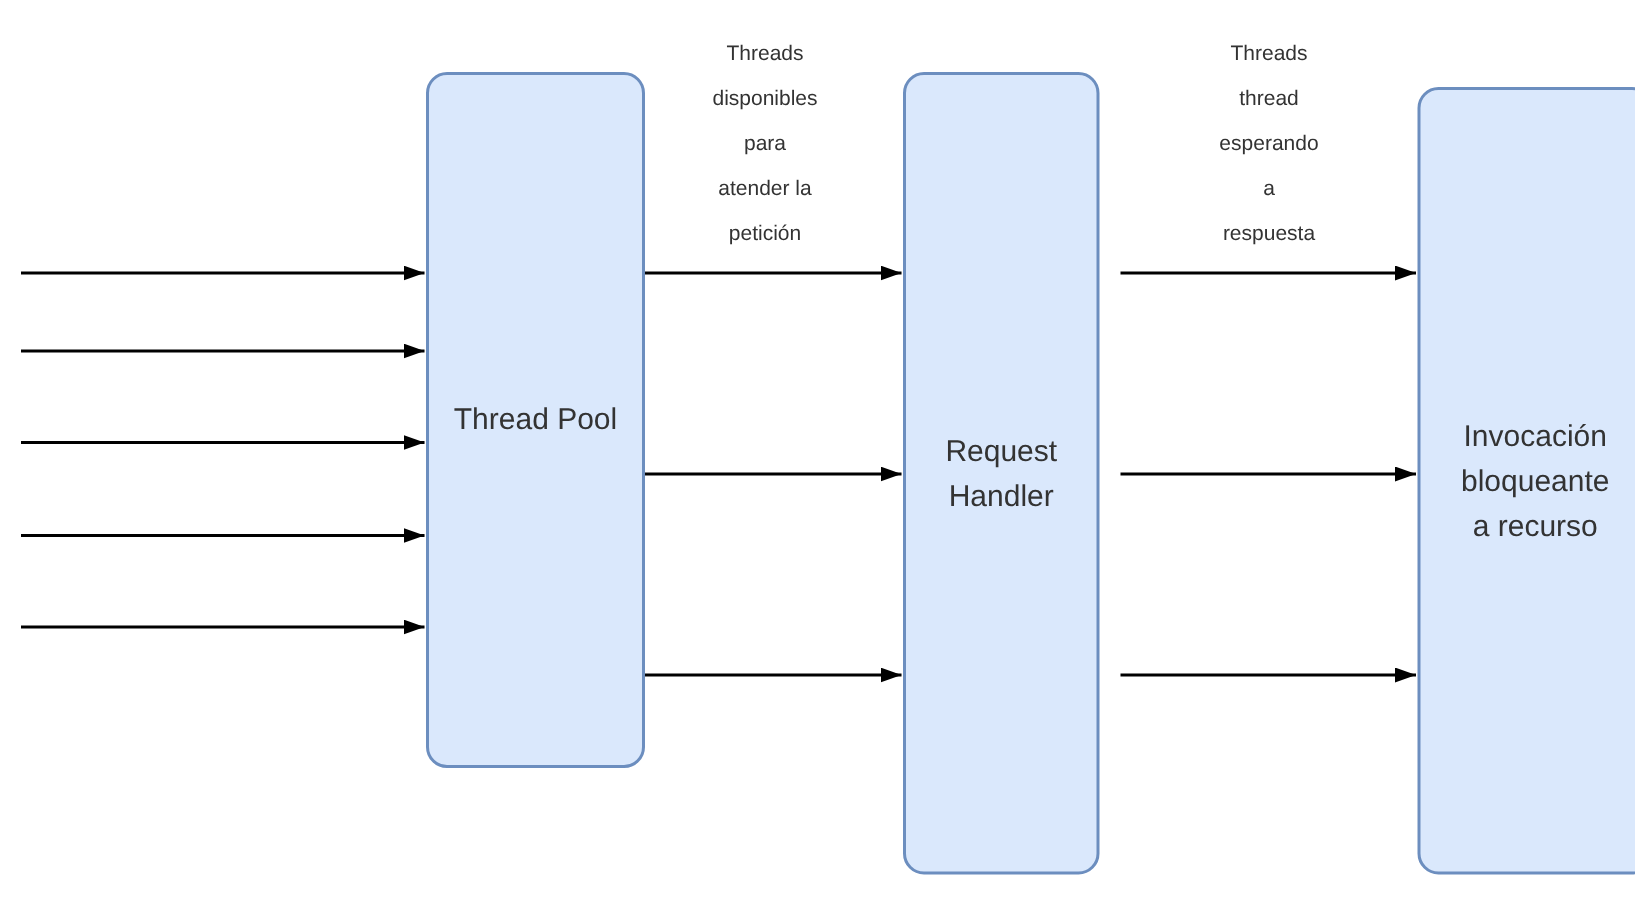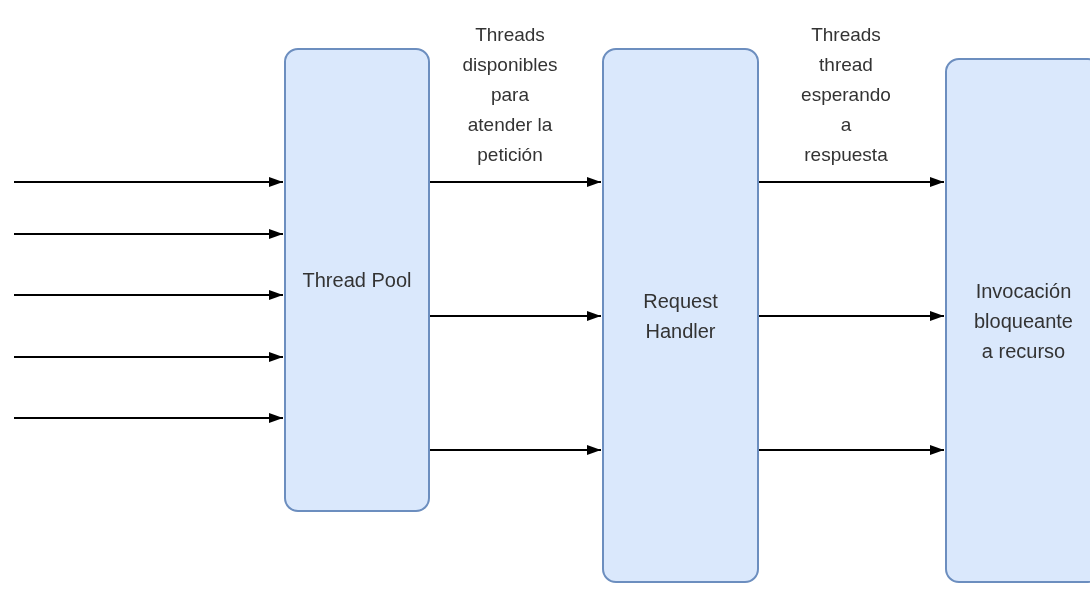--- a/index.html
+++ b/index.html
@@ -35,28 +35,28 @@
     border-radius: 14px;
     display: flex;
     align-items: center;
     justify-content: center;
     text-align: center;
     font-size: 20px;
     line-height: 30px;
     white-space: pre-line;
   }
   #node-thread-pool   { left: 284px; top: 48px; width: 146px; height: 464px; }
-  #node-request-handler { left: 602px; top: 48px; width: 157px; height: 535px; }
+  #node-request-handler { left: 602px; top: 48px; width: 131px; height: 535px; }
   #node-blocking-invocation { left: 945px; top: 58px; width: 157px; height: 525px; }
   .edge-label {
     position: absolute;
     width: 180px;
     top: 20px;
     text-align: center;
-    font-size: 19px;
+    font-size: 14px;
     line-height: 30px;
     white-space: pre-line;
   }
   #edge-label-available { left: 420px; }
   #edge-label-waiting   { left: 756px; }
 </style>
 </head>
 <body>
 
 <div class="canvas">

